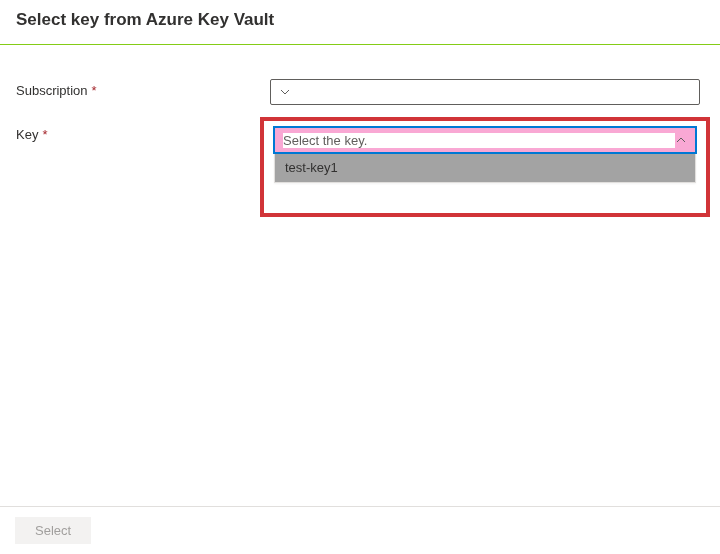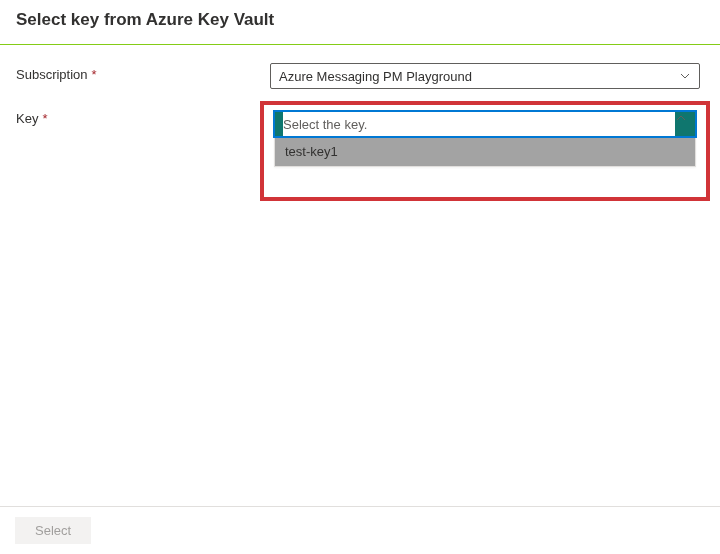--- a/index.html
+++ b/index.html
@@ -21,20 +21,21 @@
       font-weight: 600;
       color: #323130;
     }
     .form-area {
       padding: 18px 16px 0 16px;
     }
     .form-row {
       display: flex;
       align-items: flex-start;
       margin-bottom: 18px;
+      margin-top: 16px;
     }
     .form-label {
       width: 254px;
       flex-shrink: 0;
       font-size: 13px;
       color: #323130;
       padding-top: 4px;
     }
     .required {
       color: #a4262c;
@@ -80,22 +81,23 @@
       padding: 6px 10px 30px 10px;
       margin-left: -10px;
       margin-right: -10px;
       margin-top: -6px;
     }
     .search-input-wrap {
       border: 1px solid #0078d4;
       outline: 1px solid #0078d4;
       height: 26px;
       display: flex;
+      align-items: center;
       padding: 0 8px;
-      background: #0f766e;
+      background: #f9a8d4;
     }
     .search-input {
       flex: 1;
       border: none;
       outline: none;
       font-size: 13px;
       color: #323130;
       font-family: inherit;
     }
     .search-input::placeholder {
@@ -139,21 +141,20 @@
 </div>
 
 <div class="form-area">
 
   <div class="form-row">
     <div class="form-label">
       <span>Subscription</span><span class="required">*</span>
     </div>
     <div class="form-control-wrap">
       <div class="select-box">
-        <span class="value">Azure Messaging PM Playground</span>
         <svg class="chevron" viewBox="0 0 12 12">
             <path d="M2 4 L6 8 L10 4" stroke="#605e5c" stroke-width="1" fill="none"></path>
           </svg>
       </div>
     </div>
   </div>
 
 
   <div class="form-row">
     <div class="form-label">

